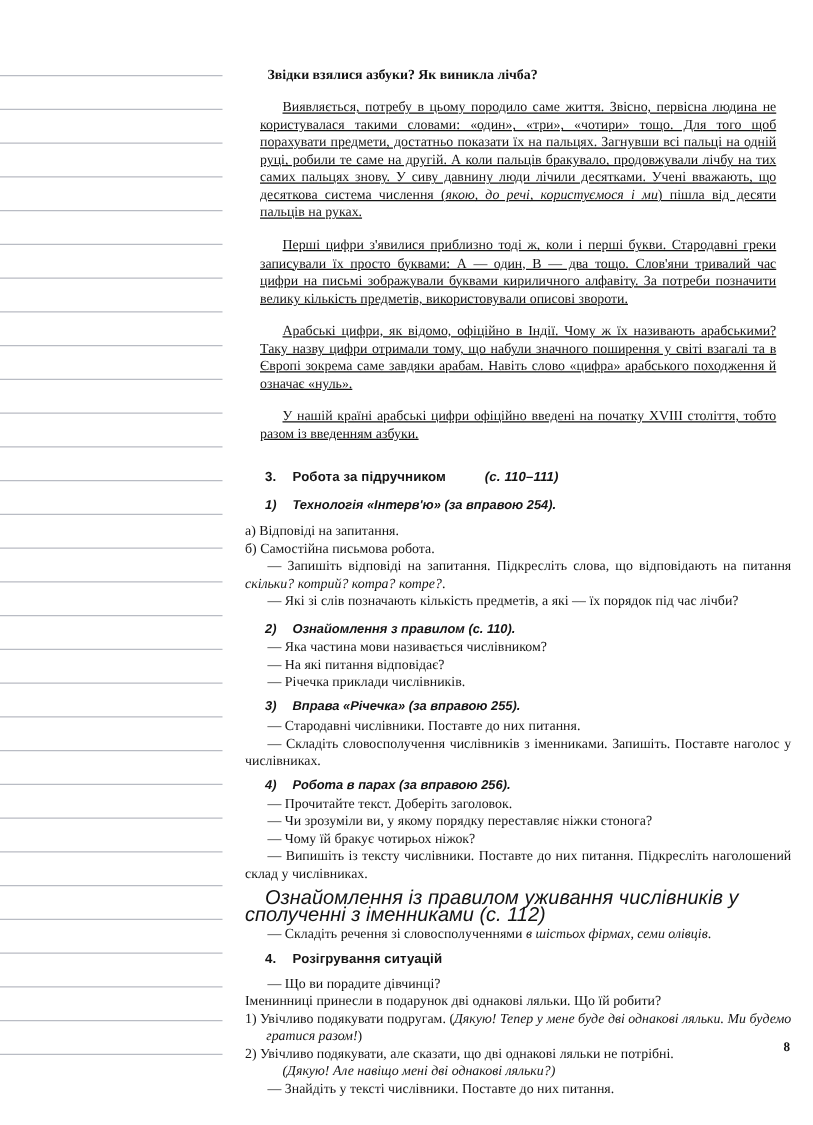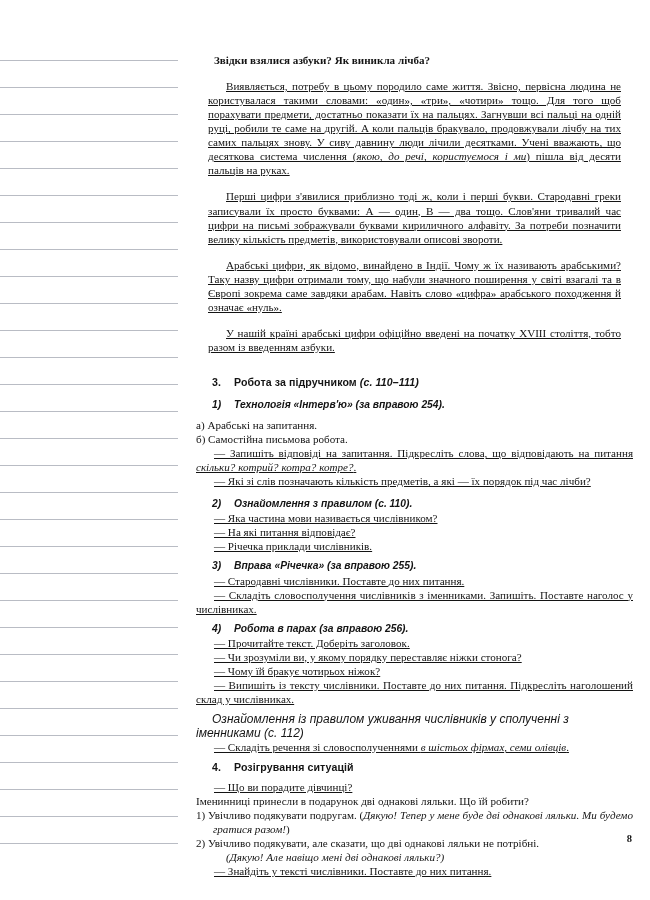--- a/index.html
+++ b/index.html
@@ -58,59 +58,59 @@
   
   .sub {
     margin: 0;
     text-indent: 0;
     text-align: justify;
   }
   .dash {
     margin: 0;
     text-indent: 18px;
     text-align: justify;
-    text-decoration: underline;
   }
 
   
   .section-head {
     margin: 0;
     font-family: "Liberation Sans", "DejaVu Sans", sans-serif;
     font-weight: bold;
     font-size: 10.6px;
     letter-spacing: .1px;
     text-indent: 0;
     display: flex;
     gap: 14px;
     padding-left: 16px;
   }
   .section-head .num { width: 8px; }
   .section-head .ital {
     font-style: italic;
     font-weight: bold;
+    margin-left: 28px;
   }
 
   
   .sub-head {
     margin: 0;
     font-family: "Liberation Sans", "DejaVu Sans", sans-serif;
     font-style: italic;
     font-weight: bold;
     font-size: 10.3px;
     display: flex;
     gap: 12px;
     padding-left: 16px;
   }
   .sub-head .num { width: 10px; }
 
   .rule-note {
     margin: 0;
     font-family: "Liberation Sans", "DejaVu Sans", sans-serif;
     font-style: italic;
-    font-size: 12px;
+    font-size: 16px;
     text-indent: 16px;
     text-align: left;
   }
 
   .it { font-style: italic; }
 
   .gap-s { height: 6px; }
   .gap-m { height: 9px; }
 
   
@@ -170,41 +170,41 @@
 <div id="text-column">
 
   <p class="bold-lead">Звідки взялися азбуки? Як виникла лічба?</p>
 
   <p class="p">
     <span>Виявляється, потребу в цьому породило саме життя. Звісно, первісна людина не користувалася такими словами: «один», «три», «чотири» тощо. Для того щоб порахувати предмети, достатньо показати їх на пальцях. Загнувши всі пальці на одній руці, робили те саме на другій. А коли пальців бракувало, продовжували лічбу на тих самих пальцях знову. У сиву давнину люди лічили десятками. Учені вважають, що десяткова система числення (</span><span class="it">якою, до речі, користуємося і ми</span><span>) пішла від десяти пальців на руках.</span>
   </p>
 
   <p class="p">Перші цифри з'явилися приблизно тоді ж, коли і перші букви. Стародавні греки записували їх просто буквами: А — один, В — два тощо. Слов'яни тривалий час цифри на письмі зображували буквами кириличного алфавіту. За потреби позначити велику кількість предметів, використовували описові звороти.</p>
 
-  <p class="p">Арабські цифри, як відомо, винайдено в Індії. Чому ж їх називають арабськими? Таку назву цифри отримали тому, що набули значного поширення у світі взагалі та в Європі зокрема саме завдяки арабам. Навіть слово «цифра» арабського походження й означає «нуль».</p>
+  <p class="p">Арабські цифри, як відомо, офіційно в Індії. Чому ж їх називають арабськими? Таку назву цифри отримали тому, що набули значного поширення у світі взагалі та в Європі зокрема саме завдяки арабам. Навіть слово «цифра» арабського походження й означає «нуль».</p>
 
   <p class="p">У нашій країні арабські цифри офіційно введені на початку XVIII століття, тобто разом із введенням азбуки.</p>
 
   <div class="gap-m"></div>
 
   <div class="section-head">
     <span class="num">3.</span>
     <span><span>Робота за підручником</span> <span class="ital">(с. 110–111)</span></span>
   </div>
 
   <div class="gap-m"></div>
 
   <div class="sub-head">
     <span class="num">1)</span>
     <span>Технологія «Інтерв'ю» (за вправою 254).</span>
   </div>
 
   <div class="gap-s"></div>
 
-  <p class="sub">а) Арабські на запитання.</p>
+  <p class="sub">а) Відповіді на запитання.</p>
   <p class="sub">б) Самостійна письмова робота.</p>
 
   <p class="dash">
     <span>— Запишіть відповіді на запитання. Підкресліть слова, що відповідають на питання </span><span class="it">скільки? котрий? котра? котре?</span><span>.</span>
   </p>
 
   <p class="dash">— Які зі слів позначають кількість предметів, а які — їх порядок під час лічби?</p>
 
   <div class="gap-m"></div>
 

